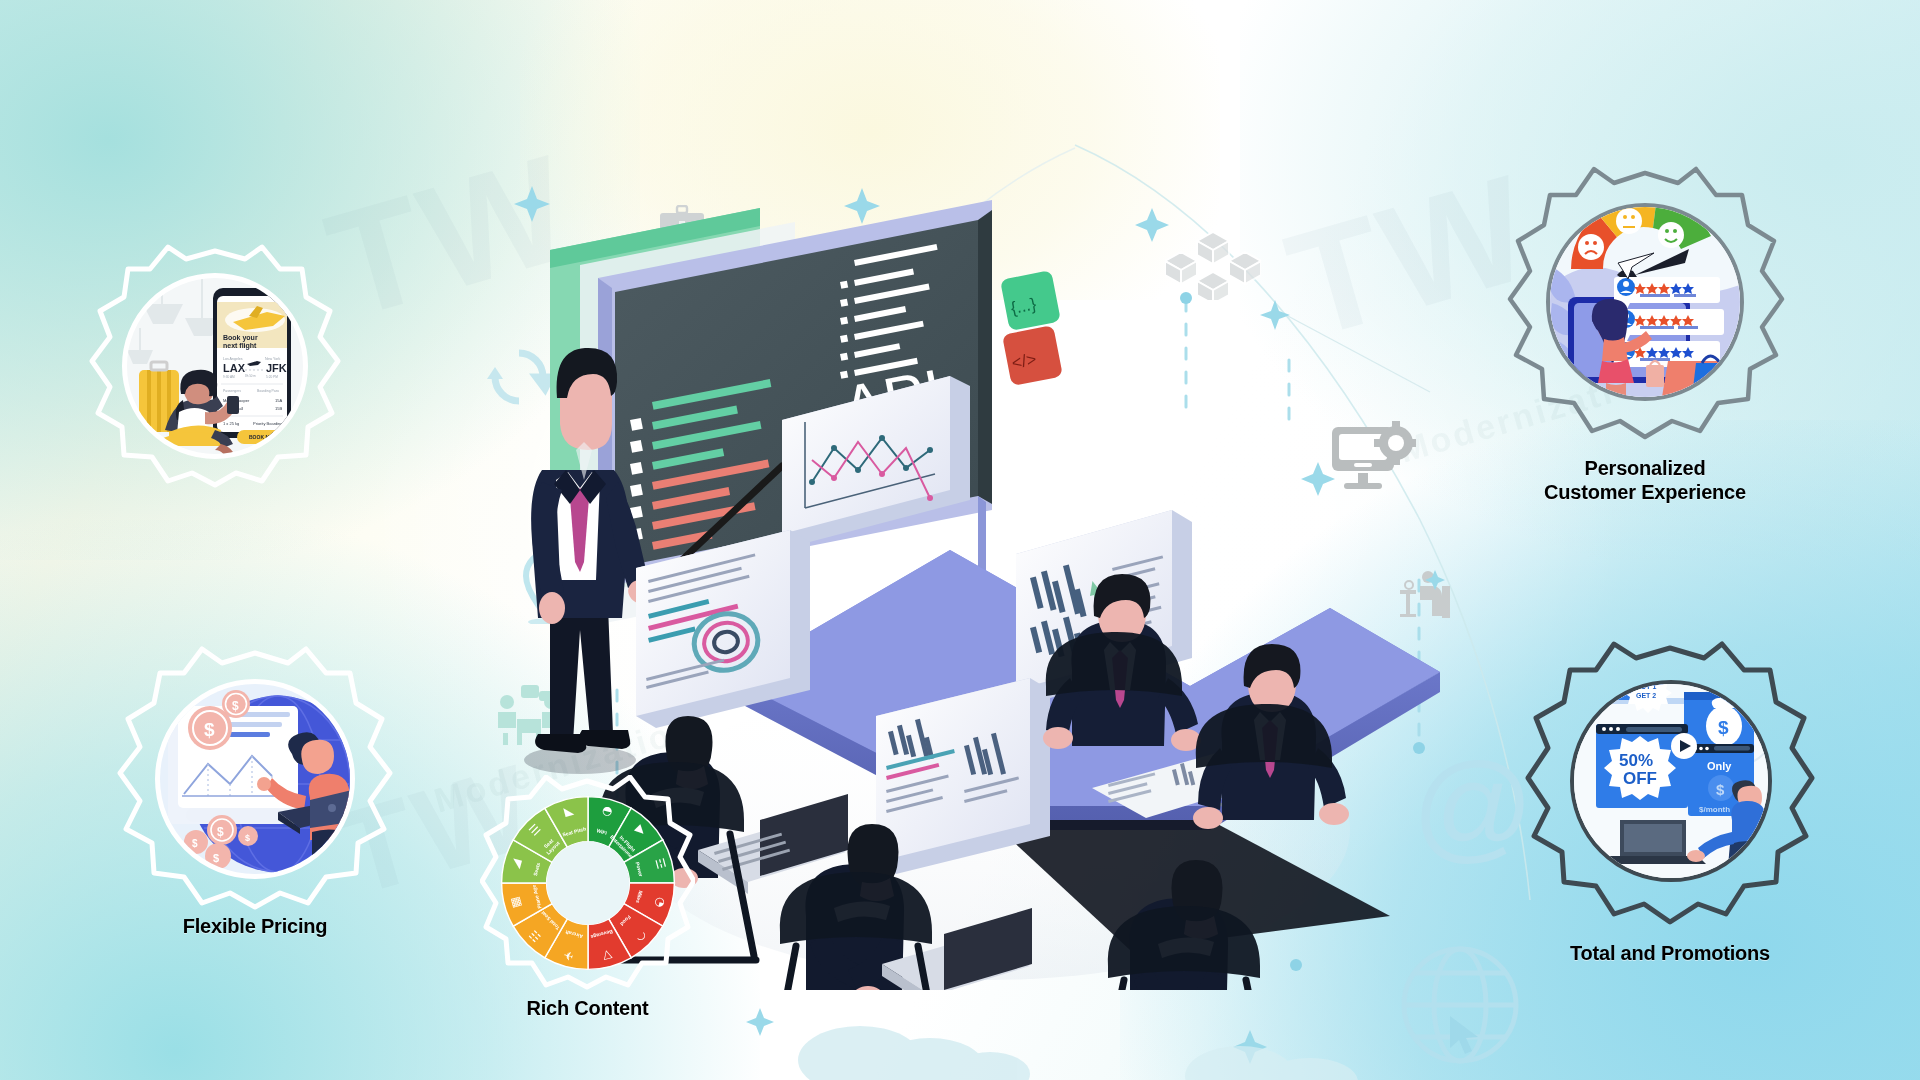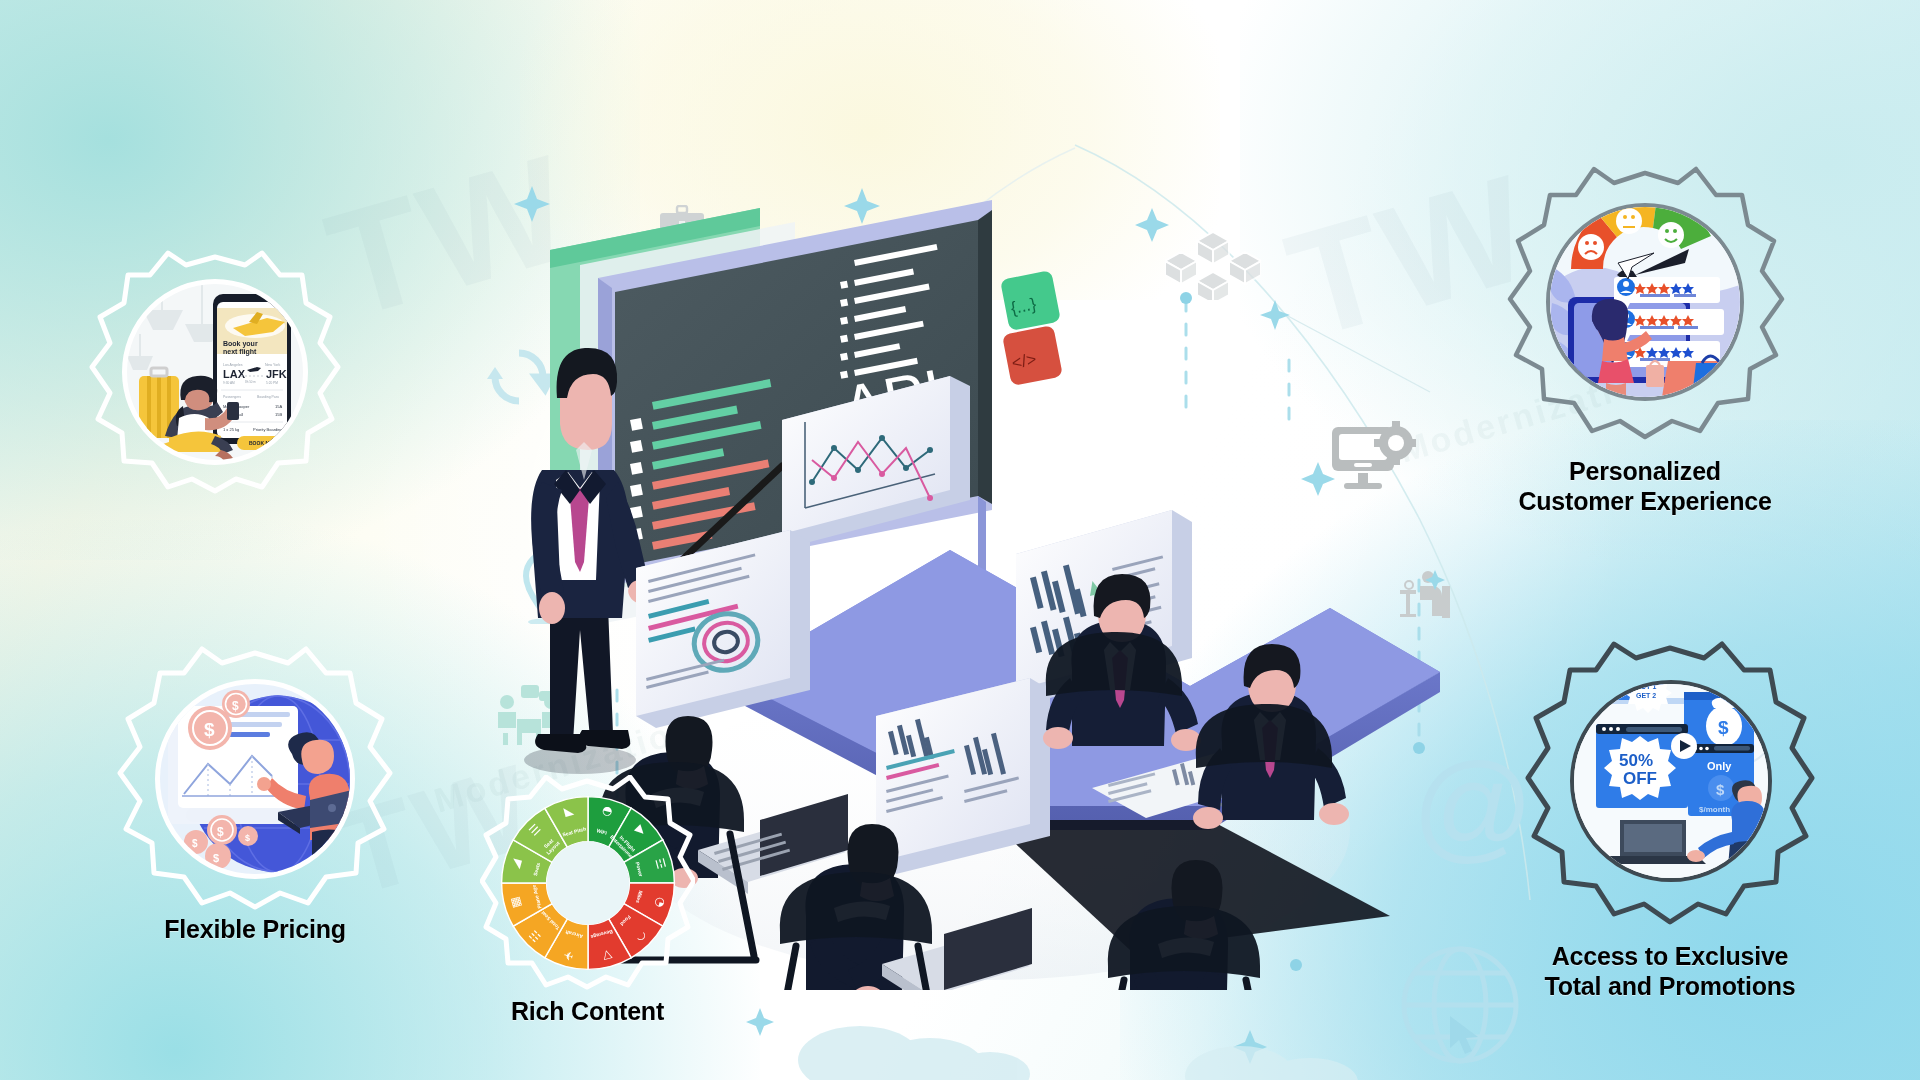--- a/index.html
+++ b/index.html
@@ -63,21 +63,21 @@
     white-space: nowrap; pointer-events: none; user-select: none;
   }
 
   
   .bgicon { position: absolute; pointer-events: none; }
 
   
   .feature { position: absolute; z-index: 25; }
   .feature .caption {
     text-align: center; font-weight: bold; color: #000;
-    font-size: 25px; line-height: 1.18; letter-spacing: -0.2px;
+    font-size: 20px; line-height: 1.18; letter-spacing: -0.2px;
     text-shadow: 0 1px 0 rgba(255,255,255,0.5);
   }
   .gear-wrap { position: relative; }
   .gear-wrap svg.gear { position: absolute; left: 0; top: 0; }
   .disc {
     position: absolute; border-radius: 50%; overflow: hidden;
     background: #fff;
   }
 
   
@@ -606,21 +606,21 @@
         <path d="M160 830 L326 830"></path>
       <path d="M366 816 L342 944"></path>
         <path d="M488 816 L512 944"></path>
         <path d="M340 948 L514 948"></path>
       <path d="M694 850 L668 976"></path>
         <path d="M816 850 L842 976"></path>
         <path d="M666 980 L844 980"></path>
     </g>
   </svg>
 
-  <div class="feature" style="left:80px; top:247px;">
+  <div class="feature" style="left:80px; top:241px;">
     <div class="gear-wrap" style="width:270px; height:250px;">
       <svg class="gear" width="270" height="250" viewBox="0 0 270 250">
         <path d="M135 10 L165 18 L182 6 L200 28 L222 28 L226 56 L250 70 L240 96 L258 120 L240 146
                  L252 172 L228 186 L226 214 L198 216 L182 240 L156 232 L135 244 L112 232 L88 240
                  L72 216 L44 214 L42 186 L18 172 L30 146 L12 120 L30 96 L20 70 L44 56 L48 28
                  L70 28 L88 6 L106 18 Z" fill="none" stroke="#ffffff" stroke-width="5" stroke-linejoin="round"></path>
       </svg>
       <div class="disc" style="left:42px; top:32px; width:186px; height:186px; border:5px solid #ffffff;">
         <svg width="176" height="176" viewBox="0 0 176 176">
           <rect width="176" height="176" fill="#f4f7f8"></rect>
@@ -1048,18 +1048,17 @@
             <path d="M164 116 q-3 -13 10 -14 q14 -2 14 12 q0 12 -12 13 q-10 0 -12 -11z" fill="#f0b0a4"></path>
             <path d="M158 136 q-4 -18 14 -19 q20 -1 20 19 l0 26 -34 0z" fill="#2f6fd8"></path>
             <path d="M156 160 q18 -6 36 0 l0 22 -38 0z" fill="#203a68"></path>
             <path d="M158 148 q-20 4 -34 16 l6 10 q14 -12 30 -14z" fill="#2f6fd8"></path>
             <ellipse cx="122" cy="172" rx="9" ry="6" fill="#f0b0a4"></ellipse>
           </g>
         </svg>
       </div>
     </div>
     <div class="caption" style="width:300px; margin-top:12px;">
-      <div>Access to Exclusive</div>
       <div>Total and Promotions</div>
     </div>
   </div>
 
 </div>
 
 </body></html>

